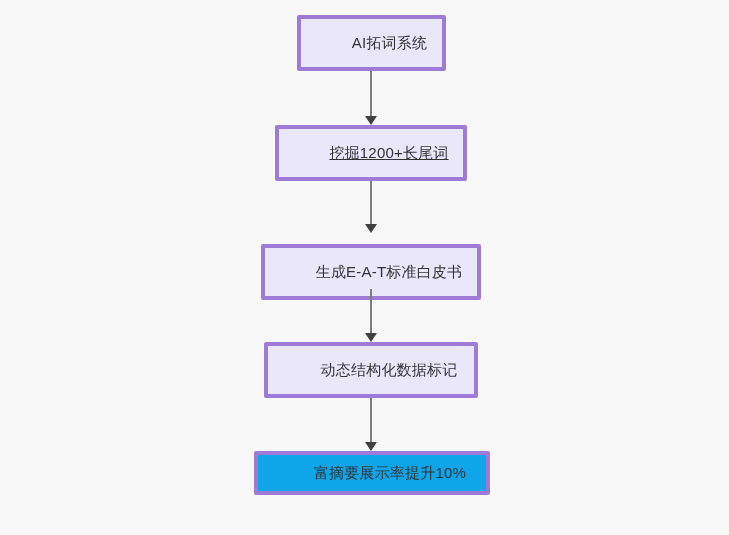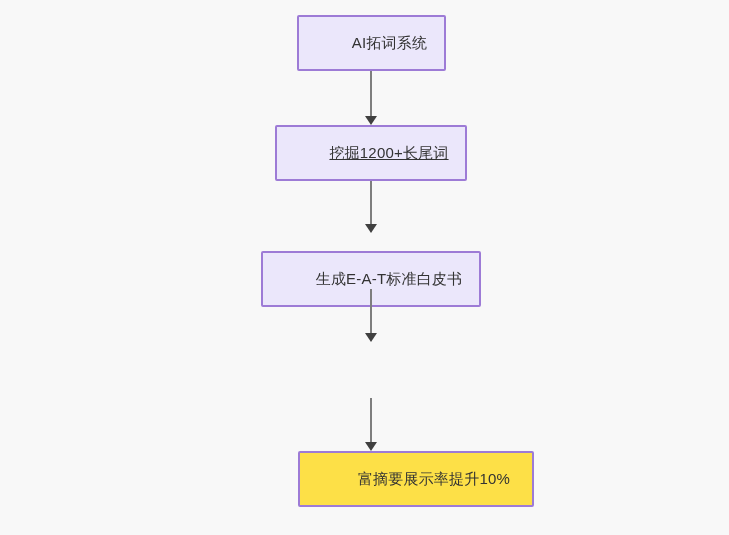--- a/index.html
+++ b/index.html
@@ -15,21 +15,21 @@
   }
   #flowchart-canvas {
     position: relative;
     width: 729px;
     height: 535px;
   }
   .node {
     position: absolute;
     box-sizing: border-box;
     background: #ebe7fb;
-    border: 2px solid #0ea5e9;
+    border: 4px solid #0ea5e9;
     border-radius: 2px;
     display: flex;
     align-items: center;
     justify-content: center;
     color: #333333;
     font-size: 15px;
     line-height: 1.2;
     letter-spacing: 0.2px;
     white-space: nowrap;
     user-select: none;
@@ -73,32 +73,35 @@
 
   <div class="node" id="n2" style="left: 275px; top: 125px; width: 192px; height: 56px; background: rgb(235, 231, 251); border-color: rgb(157, 123, 214); color: rgb(51, 51, 51); text-decoration: underline;">
     <span>挖掘1200+长尾词</span>
   </div>
 
   <div class="connector" id="c2" style="left: 365px; top: 181px; height: 52px;">
     <div class="stem" style="height: 43px; background: rgb(126, 126, 126);"></div>
     <div class="head" style="border-top-color: rgb(64, 64, 64);"></div>
   </div>
 
-  <div class="node" id="n3" style="left: 261px; top: 251px; width: 220px; height: 56px; background: rgb(235, 231, 251); border-color: rgb(157, 123, 214); color: rgb(51, 51, 51);">
+  <div class="node" id="n3" style="left: 261px; top: 244px; width: 220px; height: 56px; background: rgb(235, 231, 251); border-color: rgb(157, 123, 214); color: rgb(51, 51, 51);">
     <span>生成E-A-T标准白皮书</span>
   </div>
 
   <div class="connector" id="c3" style="left: 365px; top: 289px; height: 53px;">
     <div class="stem" style="height: 44px; background: rgb(126, 126, 126);"></div>
     <div class="head" style="border-top-color: rgb(64, 64, 64);"></div>
   </div>
 
+  <div class="node" id="n4" style="left: 264px; top: 342px; width: 214px; height: 56px; background: rgb(235, 231, 251); border-color: rgb(157, 123, 214); color: rgb(51, 51, 51);">
+    <span>动态结构化数据标记</span>
+  </div>
 
   <div class="connector" id="c4" style="left: 365px; top: 398px; height: 53px;">
     <div class="stem" style="height: 44px; background: rgb(126, 126, 126);"></div>
     <div class="head" style="border-top-color: rgb(64, 64, 64);"></div>
   </div>
 
-  <div class="node" id="n5" style="left: 254px; top: 451px; width: 236px; height: 56px; background: #fde047; border-color: rgb(157, 123, 214); color: rgb(51, 51, 51); margin-left: 44px;">
+  <div class="node" id="n5" style="left: 254px; top: 451px; width: 236px; height: 44px; background: #0ea5e9; border-color: rgb(157, 123, 214); color: rgb(51, 51, 51);">
     <span>富摘要展示率提升10%</span>
   </div>
 
 </div>
 
 </body></html>

